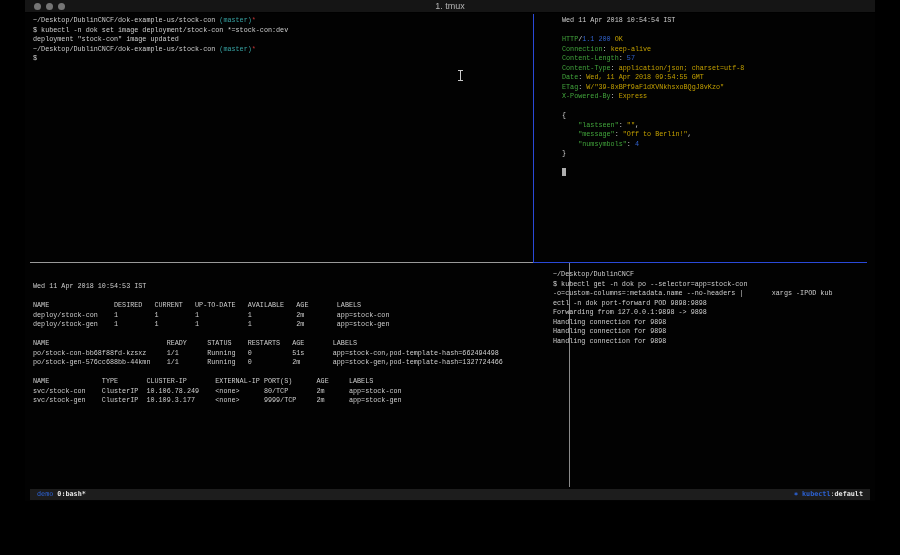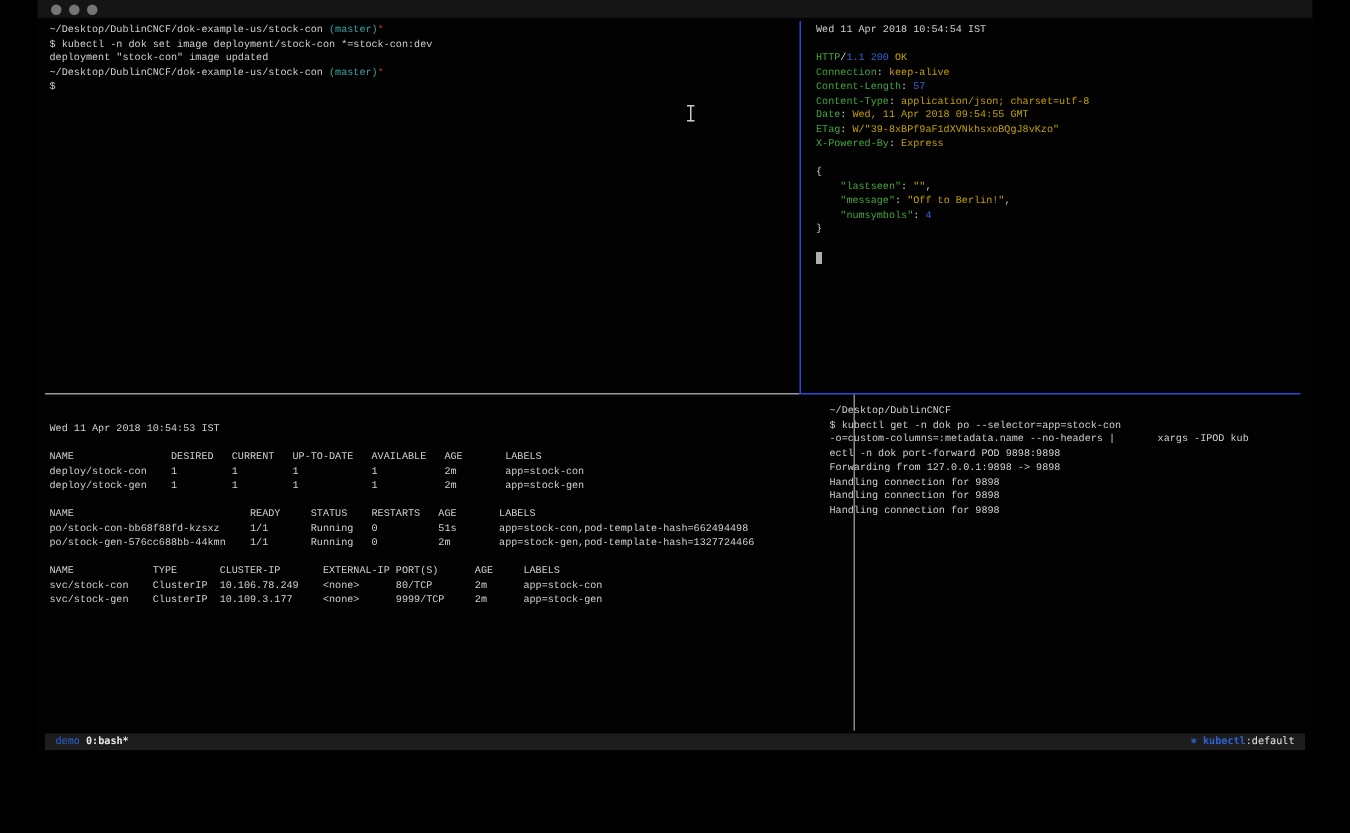--- a/index.html
+++ b/index.html
@@ -13,21 +13,21 @@
   .lights{position:absolute;left:9px;top:3px;display:flex;gap:5px}
   .light{width:7px;height:7px;border-radius:50%;background:#757575;display:inline-block}
   .title{position:absolute;left:0;right:0;top:1px;text-align:center;color:#b5b5b5;
          font-family:"Liberation Sans","DejaVu Sans",sans-serif;font-size:9px;line-height:11px}
 
   
   .pane{position:absolute;margin:0;font-size:6.75px;line-height:9.5px;color:#cfcfcf;
         font-family:Liberation Mono, monospace;white-space:pre}
   .tline{white-space:pre;height:9.5px}
   .pane-top-left{left:8px;top:16px;width:500px;height:244px;overflow:hidden}
-  .pane-top-right{left:519px;top:16px;width:330px;height:244px;overflow:hidden}
+  .pane-top-right{left:537px;top:16px;width:330px;height:244px;overflow:hidden}
   .pane-bottom-left{left:8px;top:282px;width:532px;height:216px;overflow:hidden}
   .pane-bottom-right{left:528px;top:270px;width:294px;height:216px;overflow:hidden}
 
   
   .divider{position:absolute;background:#9a9a9a}
   .div-v-top{left:508px;top:14px;width:1px;height:248px;background:#2a49d8}
   .div-h-left{left:5px;top:262px;width:503px;height:1px;background:#9a9a9a}
   .div-h-right{left:508px;top:262px;width:334px;height:1px;background:#2a49d8}
   .div-v-bottom{left:544px;top:263px;width:1px;height:224px;background:#8a8a8a}
 
@@ -46,34 +46,35 @@
 
   
   .statusbar{position:absolute;left:5px;right:5px;top:489px;height:11px;background:#1d1d1d;
              display:flex;justify-content:space-between;padding:0 7px;
              font-size:6.75px;line-height:11px;font-family:"DejaVu Sans Mono",monospace}
   .sb-left,.sb-right{white-space:pre}
   .sb-session{color:#2c62d4}
   .sb-window{color:#e8e8e8;font-weight:bold}
   .sb-icon,.sb-ctx{color:#2c62d4;font-weight:bold}
   .sb-sep{color:#cfcfcf}
-  .sb-ns{color:#e8e8e8;font-weight:normal}
+  .sb-ns{color:#e8e8e8;font-weight:bold}
 </style>
 </head>
 <body>
 
 <div class="stage">
   <div class="window">
 
     <div class="titlebar">
       <div class="lights">
         <span class="light"></span>
         <span class="light"></span>
         <span class="light"></span>
       </div>
+      <div class="title">1. tmux</div>
     </div>
 
     <pre class="pane pane-top-left"><div class="tline"><span>~/Desktop/DublinCNCF/dok-example-us/stock-con </span><span class="c-cyan">(master)</span><span class="c-red">*</span></div><div class="tline"><span>$ kubectl -n dok set image deployment/stock-con *=stock-con:dev</span></div><div class="tline"><span>deployment "stock-con" image updated</span></div><div class="tline"><span>~/Desktop/DublinCNCF/dok-example-us/stock-con </span><span class="c-cyan">(master)</span><span class="c-red">*</span></div><div class="tline"><span>$</span></div></pre>
 
     <div class="divider div-v-top"></div>
 
     <pre class="pane pane-top-right"><div class="tline"><span>Wed 11 Apr 2018 10:54:54 IST</span></div><div class="tline"> </div><div class="tline"><span class="c-green">HTTP</span><span>/</span><span class="c-blue">1.1 200</span><span> </span><span class="c-yellow">OK</span></div><div class="tline"><span class="c-green">Connection</span><span>: </span><span class="c-yellow">keep-alive</span></div><div class="tline"><span class="c-green">Content-Length</span><span>: </span><span class="c-blue">57</span></div><div class="tline"><span class="c-green">Content-Type</span><span>: </span><span class="c-yellow">application/json; charset=utf-8</span></div><div class="tline"><span class="c-green">Date</span><span>: </span><span class="c-yellow">Wed, 11 Apr 2018 09:54:55 GMT</span></div><div class="tline"><span class="c-green">ETag</span><span>: </span><span class="c-yellow">W/"39-8xBPf9aF1dXVNkhsxoBQgJ8vKzo"</span></div><div class="tline"><span class="c-green">X-Powered-By</span><span>: </span><span class="c-yellow">Express</span></div><div class="tline"> </div><div class="tline"><span>{</span></div><div class="tline"><span>    </span><span class="c-green">"lastseen"</span><span>: </span><span class="c-yellow">""</span><span>,</span></div><div class="tline"><span>    </span><span class="c-green">"message"</span><span>: </span><span class="c-yellow">"Off to Berlin!"</span><span>,</span></div><div class="tline"><span>    </span><span class="c-green">"numsymbols"</span><span>: </span><span class="c-blue">4</span></div><div class="tline"><span>}</span></div><div class="tline"> </div><div class="tline"><span class="c-cursor"> </span></div></pre>
 
     <div class="divider div-h-left"></div>
     <div class="divider div-h-right"></div>

